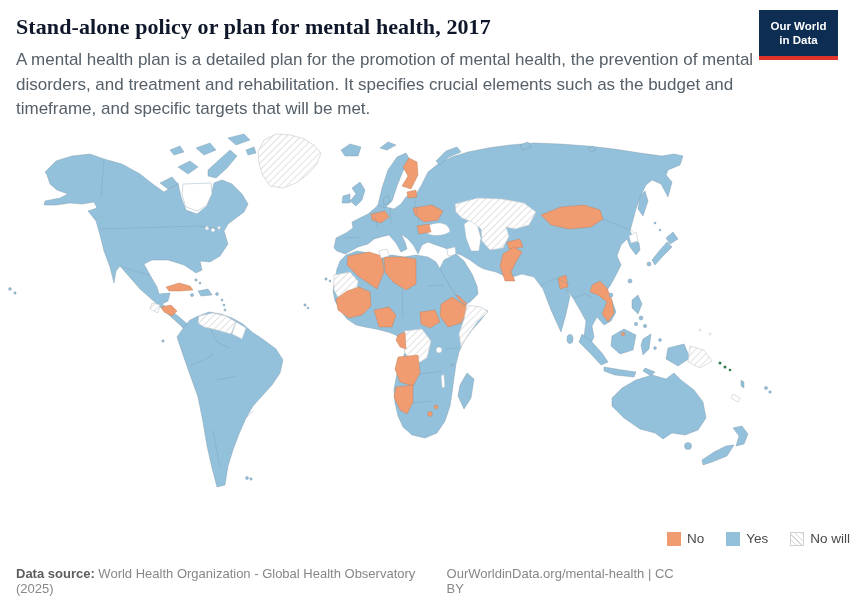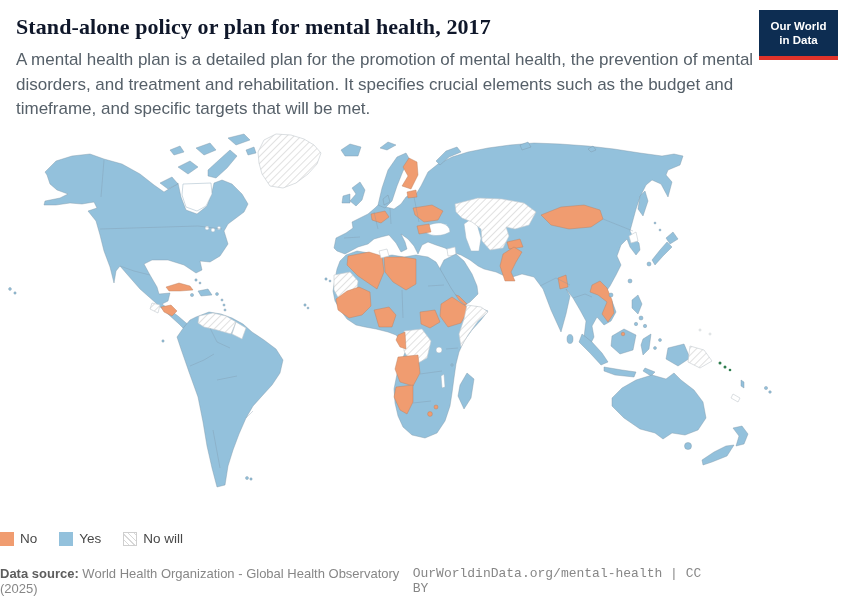--- a/index.html
+++ b/index.html
@@ -12,30 +12,30 @@
   .logo span{font-size:11.5px;font-weight:700;line-height:1.25;}
   .map-wrap{position:absolute;top:122px;left:0;width:850px;height:406px;}
   svg{display:block;}
   .c-yes{fill:#93C1DC;stroke:#7d95a6;stroke-width:.55;stroke-opacity:.75;}
   .c-no{fill:#F09C70;stroke:#b97e5c;stroke-width:.55;stroke-opacity:.75;}
   .c-nd{fill:url(#hatch);stroke:#c2c9cf;stroke-width:.6;}
   .c-wh{fill:#ffffff;stroke:#c2c9cf;stroke-width:.6;}
   .c-water{fill:#ffffff;stroke:#9db4c4;stroke-width:.5;}
   .c-grn{fill:#2E7D4F;stroke:none;}
   .bline{fill:none;stroke:#7d95a6;stroke-width:.55;stroke-opacity:.6;}
-  .legend{position:absolute;top:531px;left:0;width:850px;display:flex;justify-content:flex-start;align-items:center;gap:22px;}
+  .legend{position:absolute;top:531px;left:0;width:850px;display:flex;justify-content:flex-end;align-items:center;gap:22px;}
   .legend-item{display:flex;align-items:center;gap:6px;cursor:pointer;}
   .sw{width:14px;height:14px;display:inline-block;box-sizing:border-box;}
   .sw.no{background:#F09C70;}
   .sw.yes{background:#93C1DC;}
   .sw.hatch{background:repeating-linear-gradient(45deg,#ffffff 0 3px,#d8d8d8 3px 4px);border:1px solid #cfcfcf;}
   .legend-label{font-size:13.5px;color:#484848;}
-  .footer{position:absolute;top:566px;left:0;width:705px;padding:0 0;box-sizing:border-box;display:flex;justify-content:space-between;font-size:13px;color:#878787;}
+  .footer{position:absolute;top:566px;left:0;width:705px;padding:0 16px;box-sizing:border-box;display:flex;justify-content:space-between;font-size:13px;color:#878787;}
   .src-label{font-weight:700;color:#5d5d5d;}
-  .credit{color:#878787;cursor:pointer;font-family:Liberation Mono, monospace;}
+  .credit{color:#878787;cursor:pointer;}
 </style>
 </head>
 <body>
 
 <div class="page">
 
   <div class="header">
     <h1 class="title">Stand-alone policy or plan for mental health, 2017</h1>
     <p class="subtitle">A mental health plan is a detailed plan for the promotion of mental health, the prevention of mental disorders, and treatment and rehabilitation. It specifies crucial elements such as the budget and timeframe, and specific targets that will be met.</p>
   </div>

